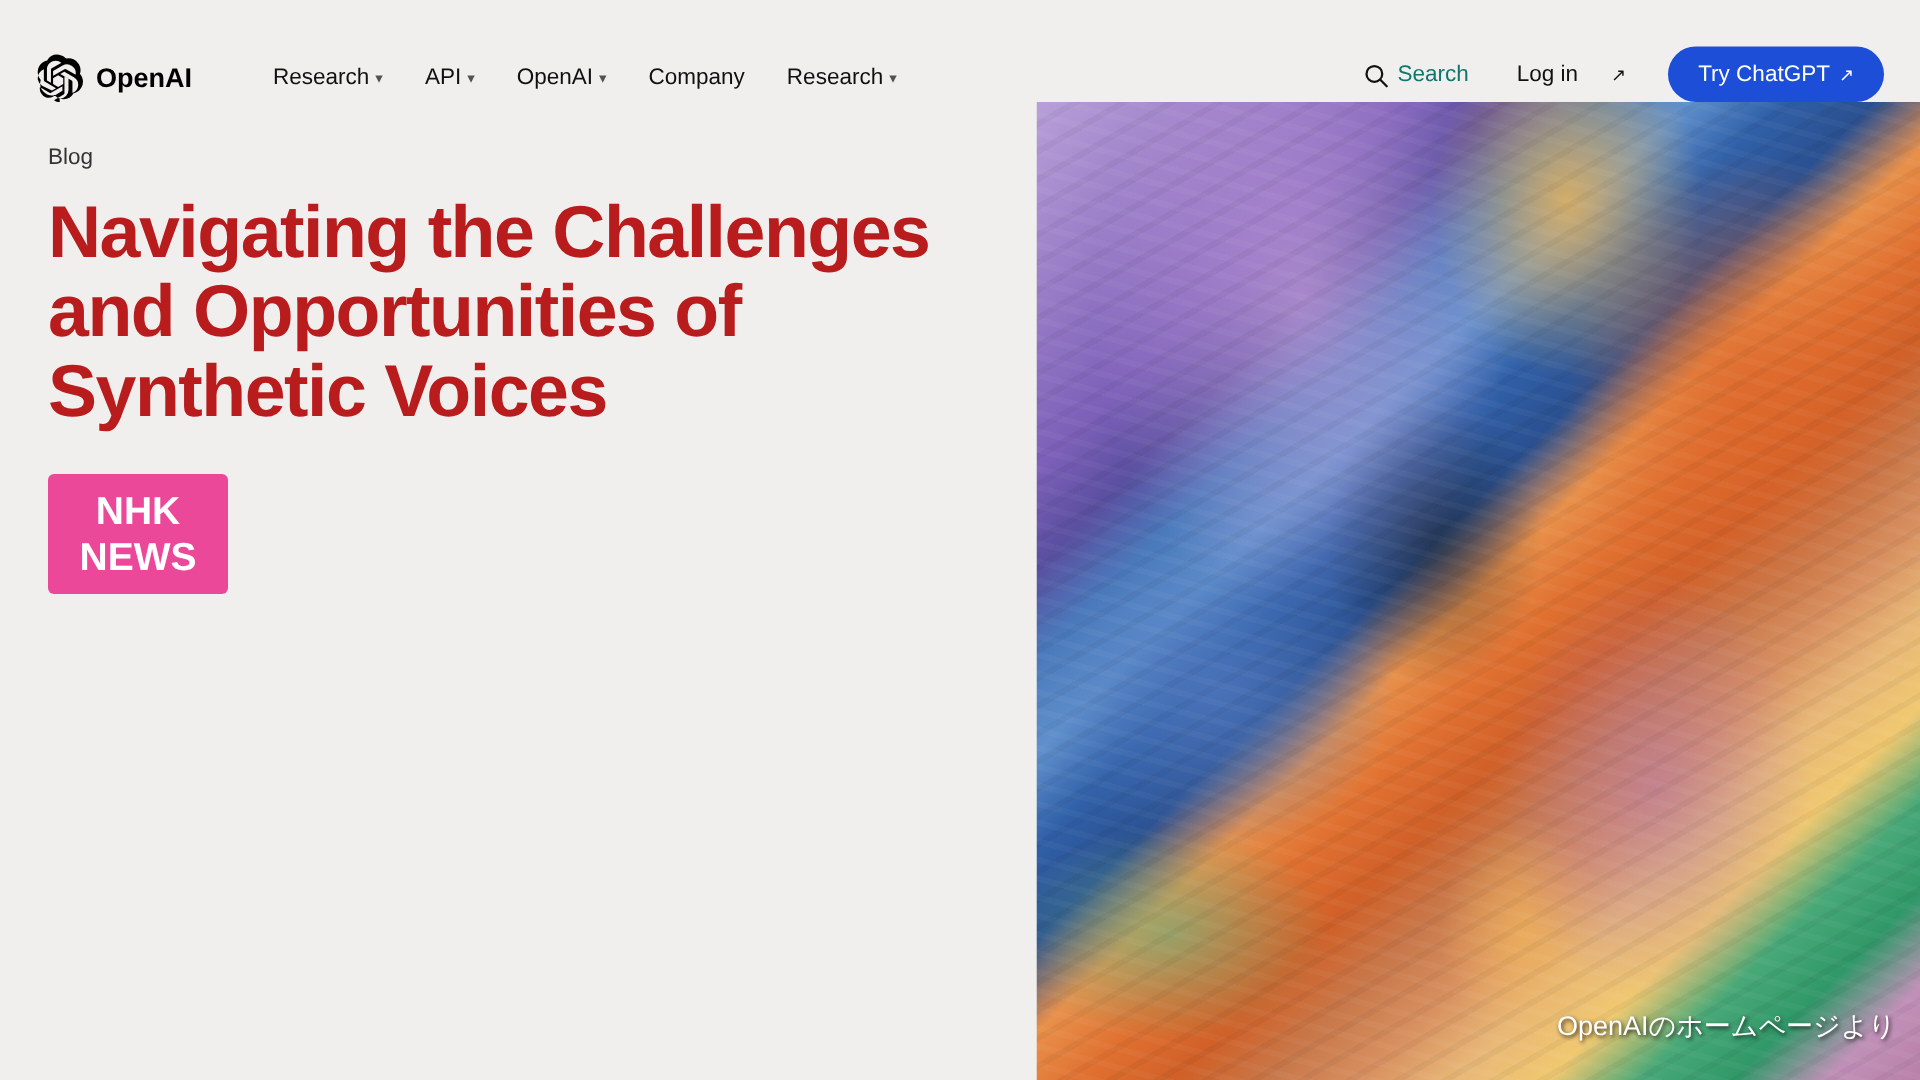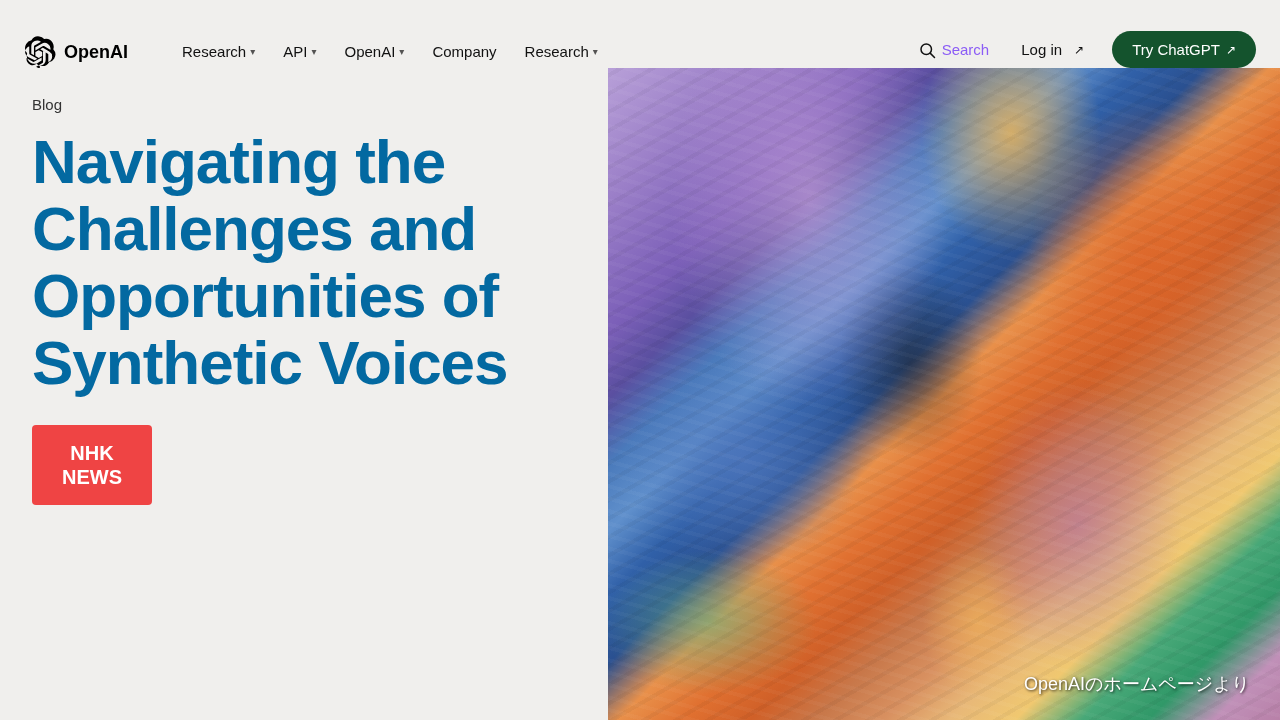--- a/index.html
+++ b/index.html
@@ -68,100 +68,100 @@
       display: flex;
       align-items: center;
       gap: 16px;
     }
 
     .nav-search {
       display: flex;
       align-items: center;
       gap: 6px;
       font-size: 15px;
-      color: #8b5cf6;
+      color: #0f766e;
       cursor: pointer;
       padding: 8px 4px;
     }
 
     .nav-login {
       display: flex;
       align-items: center;
-      gap: 12px;
+      gap: 22px;
       font-size: 15px;
       color: #111;
       cursor: pointer;
       padding: 8px 12px;
       text-decoration: none;
     }
 
     .try-chatgpt-btn {
-      background: #14532d;
+      background: #1d4ed8;
       color: #fff;
       border: none;
       border-radius: 24px;
       padding: 10px 20px;
       font-size: 15px;
       cursor: pointer;
       display: flex;
       align-items: center;
       gap: 6px;
       font-family: inherit;
     }
 
     
     .main-content {
       display: flex;
       height: calc(720px - 68px);
       position: relative;
     }
 
     .left-panel {
-      width: 608px;
+      width: 691px;
       padding: 28px 32px 32px 32px;
       display: flex;
       flex-direction: column;
       justify-content: flex-start;
     }
 
     .blog-label {
       font-size: 15px;
       color: #333;
       margin-bottom: 16px;
     }
 
     .hero-title {
-      font-size: 62px;
+      font-size: 49px;
       font-weight: 700;
       line-height: 1.08;
-      color: #0369a1;
+      color: #b91c1c;
       margin-bottom: 28px;
       letter-spacing: -1px;
     }
 
     .hero-subtitle {
       font-size: 18px;
       color: #333;
       line-height: 1.55;
       max-width: 520px;
       margin-bottom: 32px;
     }
 
     .nhk-badge {
-      background: #ef4444;
+      background: #ec4899;
       color: #fff;
       width: 120px;
       height: 80px;
       display: flex;
       flex-direction: column;
       align-items: center;
       justify-content: center;
       border-radius: 4px;
       font-weight: 700;
-      font-size: 20px;
+      font-size: 26px;
       line-height: 1.2;
       flex-shrink: 0;
     }
 
     
     .right-panel {
       flex: 1;
       position: relative;
       overflow: hidden;
     }
@@ -225,21 +225,21 @@
           transparent 0px,
           transparent 12px,
           rgba(0,0,0,0.04) 12px,
           rgba(0,0,0,0.04) 16px
         );
     }
 
     .nhk-watermark {
       position: absolute;
       bottom: 24px;
-      right: 30px;
+      right: 16px;
       color: #fff;
       font-size: 18px;
       text-shadow: 1px 1px 3px rgba(0,0,0,0.8);
       font-weight: 500;
       z-index: 5;
     }
 
     
     .ext-arrow {
       font-size: 12px;

